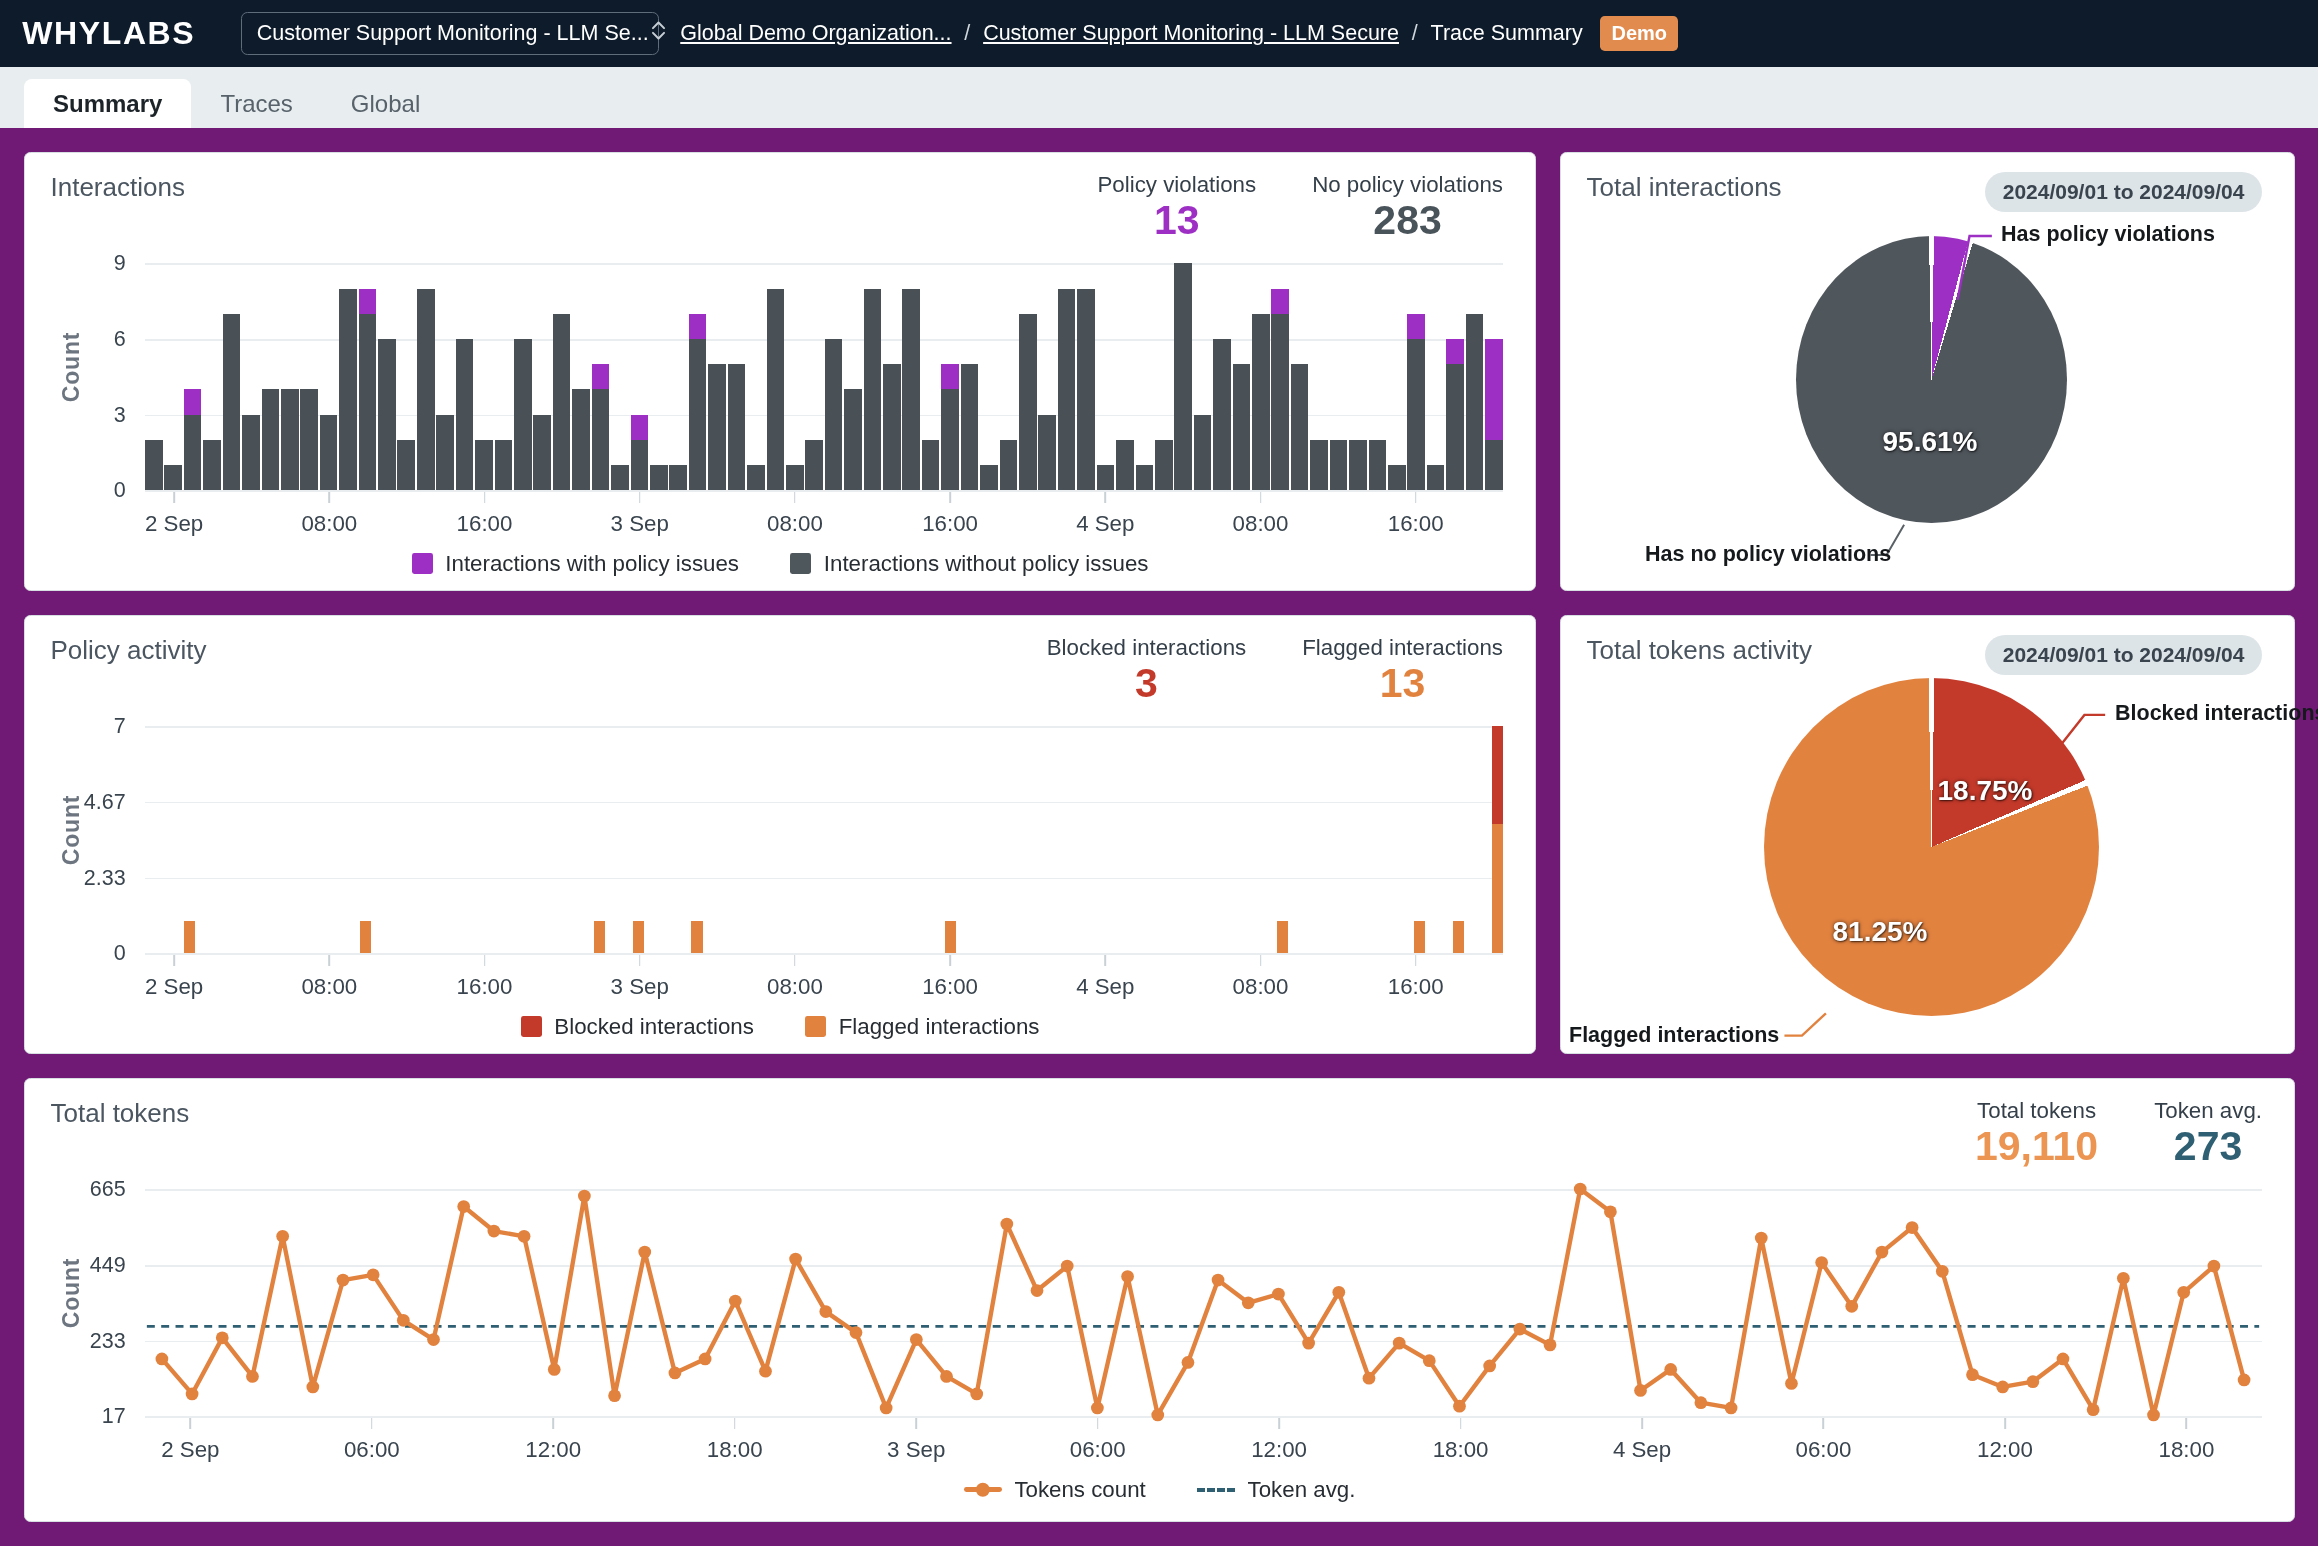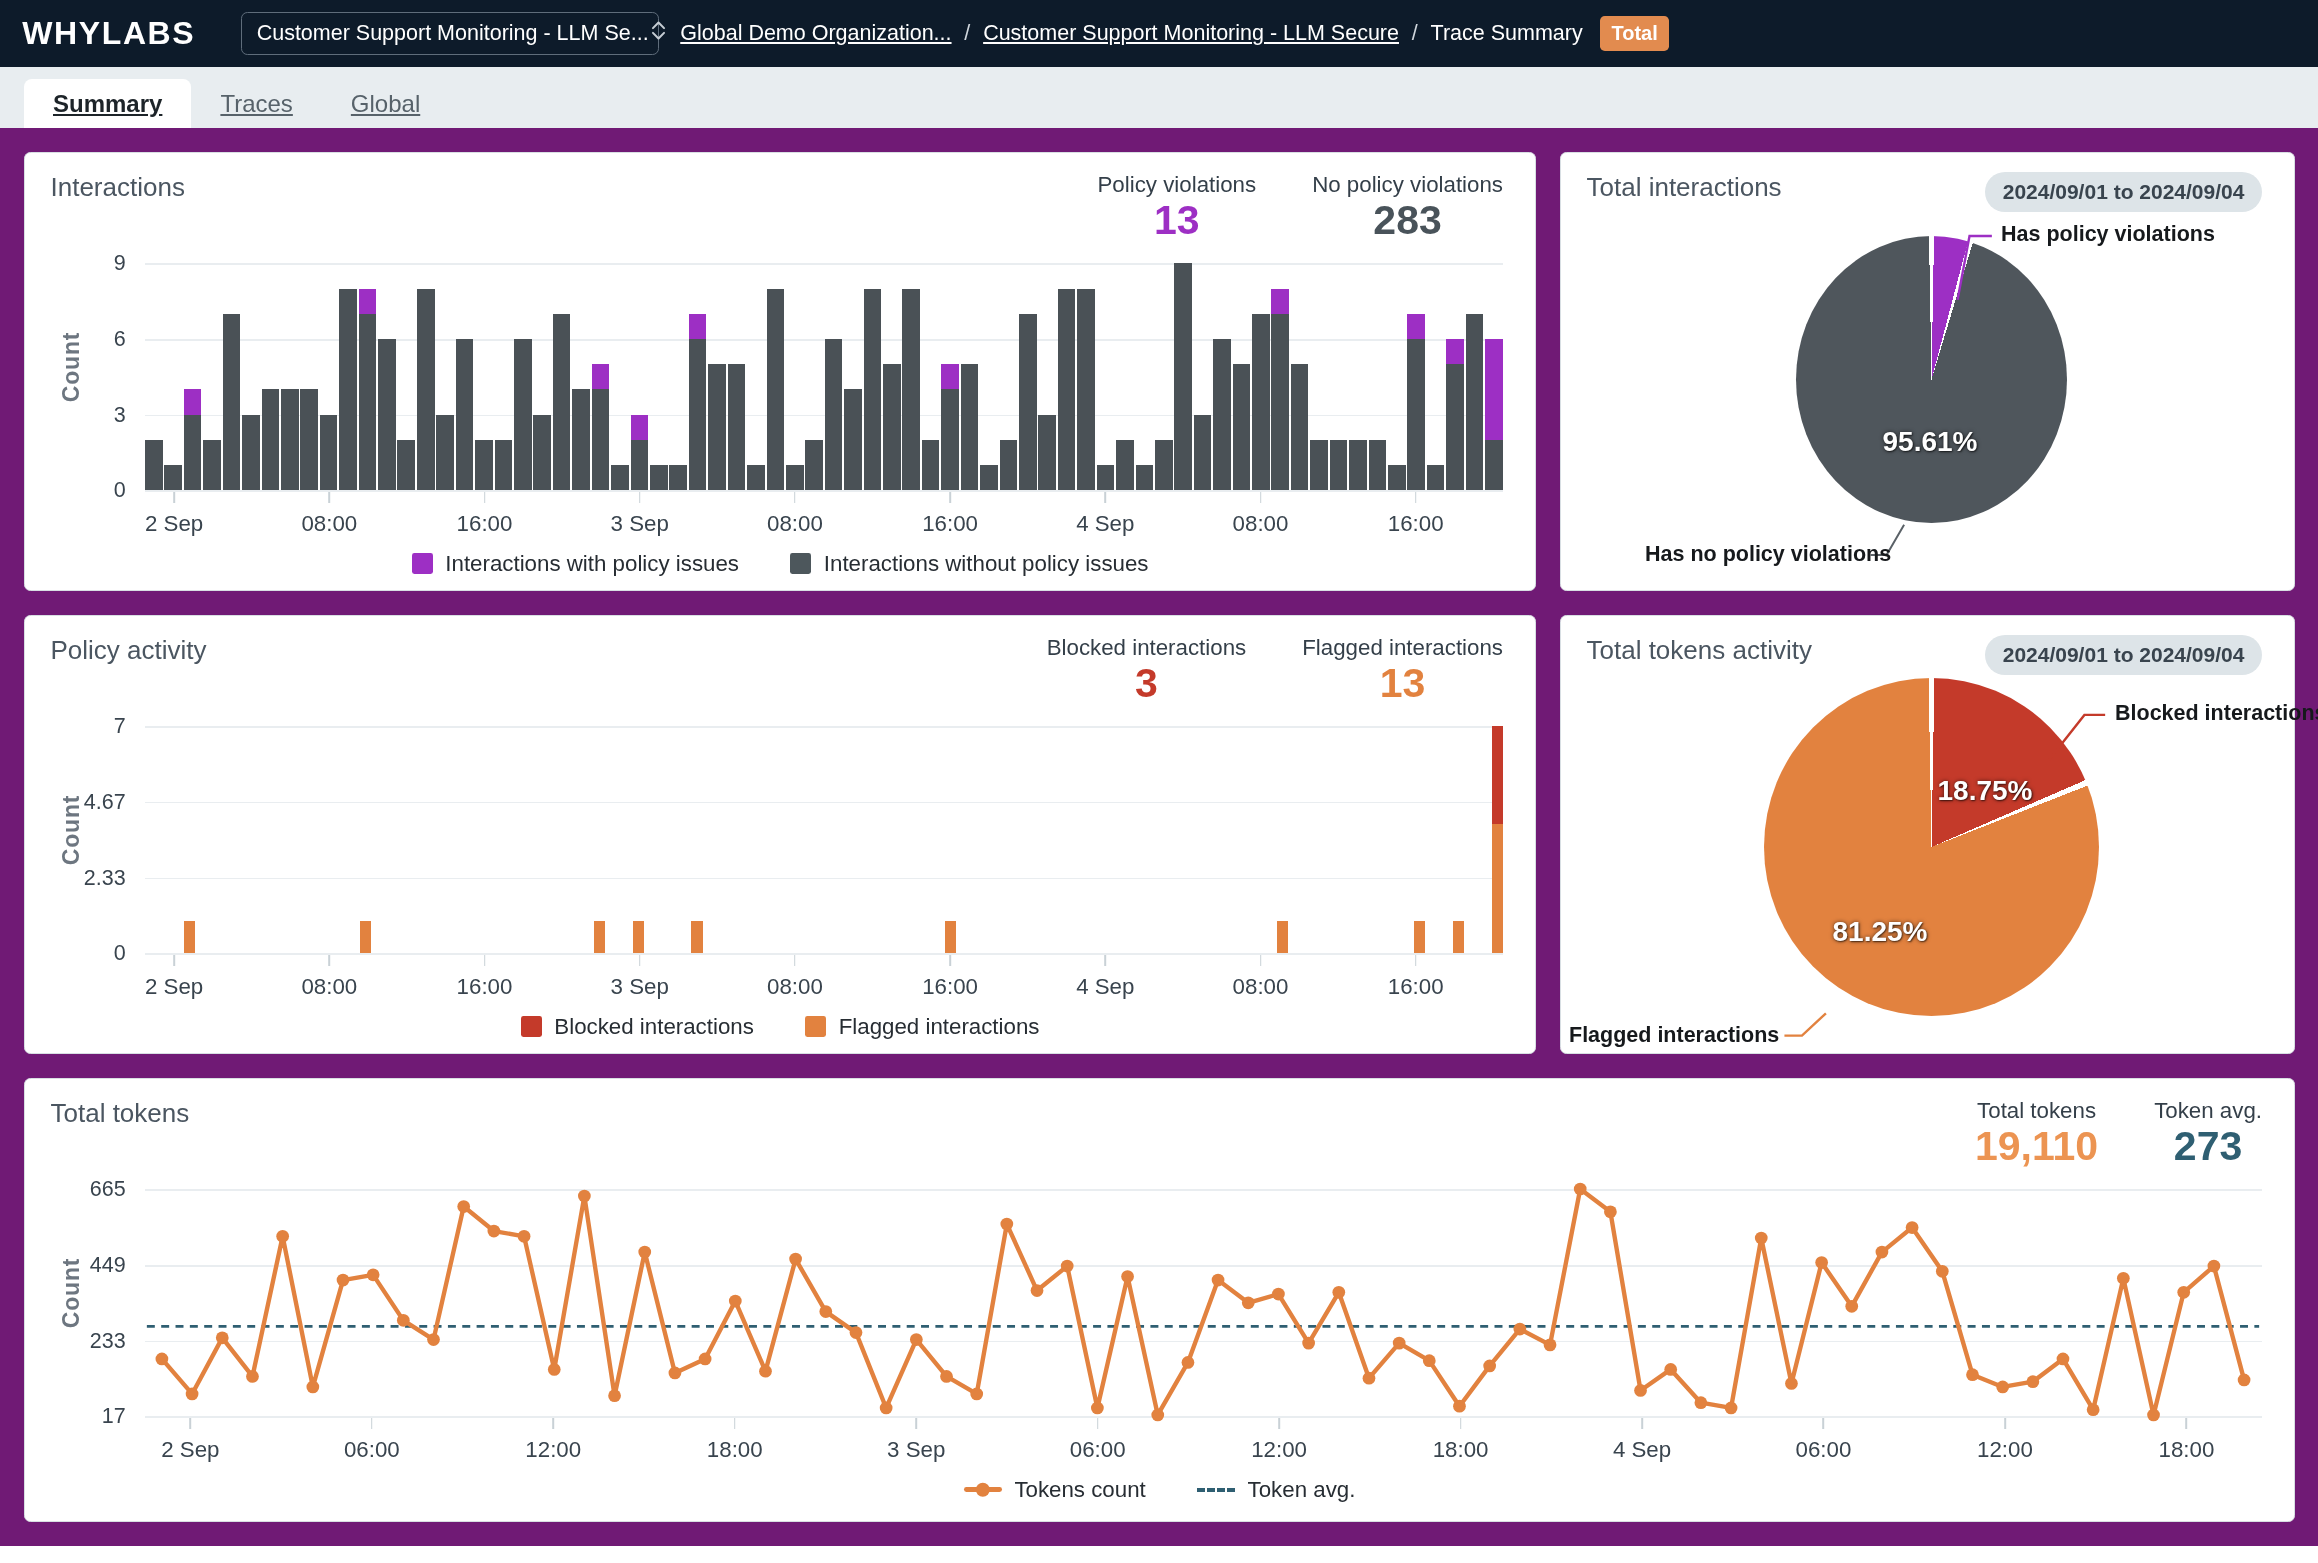--- a/index.html
+++ b/index.html
@@ -17,21 +17,21 @@
   .crumb-sep{color:#cfd6dc;}
   .beta{background:#e28b4f;color:#fff;font-weight:700;font-size:20px;padding:5.6px 11.2px;border-radius:4.8px;margin-left:4.8px;}
   .nav-right{margin-left:auto;display:flex;align-items:center;gap:12.8px;}
   .date-pill{height:46px;border:1.6px solid #87919c;border-radius:8px;display:flex;align-items:center;
     gap:14.4px;padding:0 16px;color:#fff;font-size:23px;font-weight:600;cursor:pointer;white-space:nowrap;}
   .close-btn{width:46px;height:46px;border:1.6px solid #87919c;border-radius:8px;display:flex;
     align-items:center;justify-content:center;color:#e2e7ea;font-size:24px;cursor:pointer;}
 
   
   .tabstrip{height:61px;background:#e8edf0;display:flex;align-items:flex-end;padding-left:24px;}
-  .tab{height:49px;padding:0 29px;display:flex;align-items:center;font-size:24px;color:#57626a;cursor:pointer;text-decoration:underline;}
+  .tab{height:49px;padding:0 29px;display:flex;align-items:center;font-size:24px;color:#57626a;cursor:pointer;}
   .tab.active{background:#fff;color:#1d2429;font-weight:700;border-radius:8px 8px 0 0;}
 
   
   .content{padding:24px;display:flex;flex-direction:column;gap:24px;background:#701a75;}
   .row{display:flex;gap:24px;}
   .card{background:#fff;border:1.6px solid #d8dfe3;border-radius:6.4px;position:relative;}
   .card.big{flex:1;height:439px;}
   .card.side{width:735px;height:439px;}
   .card.full{height:444px;}
   .card-header{display:flex;justify-content:space-between;align-items:flex-start;padding:19px 32px 0 25.5px;}
@@ -93,21 +93,21 @@
         </svg>
     </span>
   </div>
 
   <div class="breadcrumb">
     <a>Global Demo Organization...</a>
     <span class="crumb-sep">/</span>
     <a>Customer Support Monitoring - LLM Secure</a>
     <span class="crumb-sep">/</span>
     <span>Trace Summary</span>
-    <span class="beta">Total</span>
+    <span class="beta">Demo</span>
   </div>
 
 </div>
 
 <div class="tabstrip">
   <div class="tab active">Summary</div>
   <div class="tab">Traces</div>
   <div class="tab">Global</div>
 </div>
 

